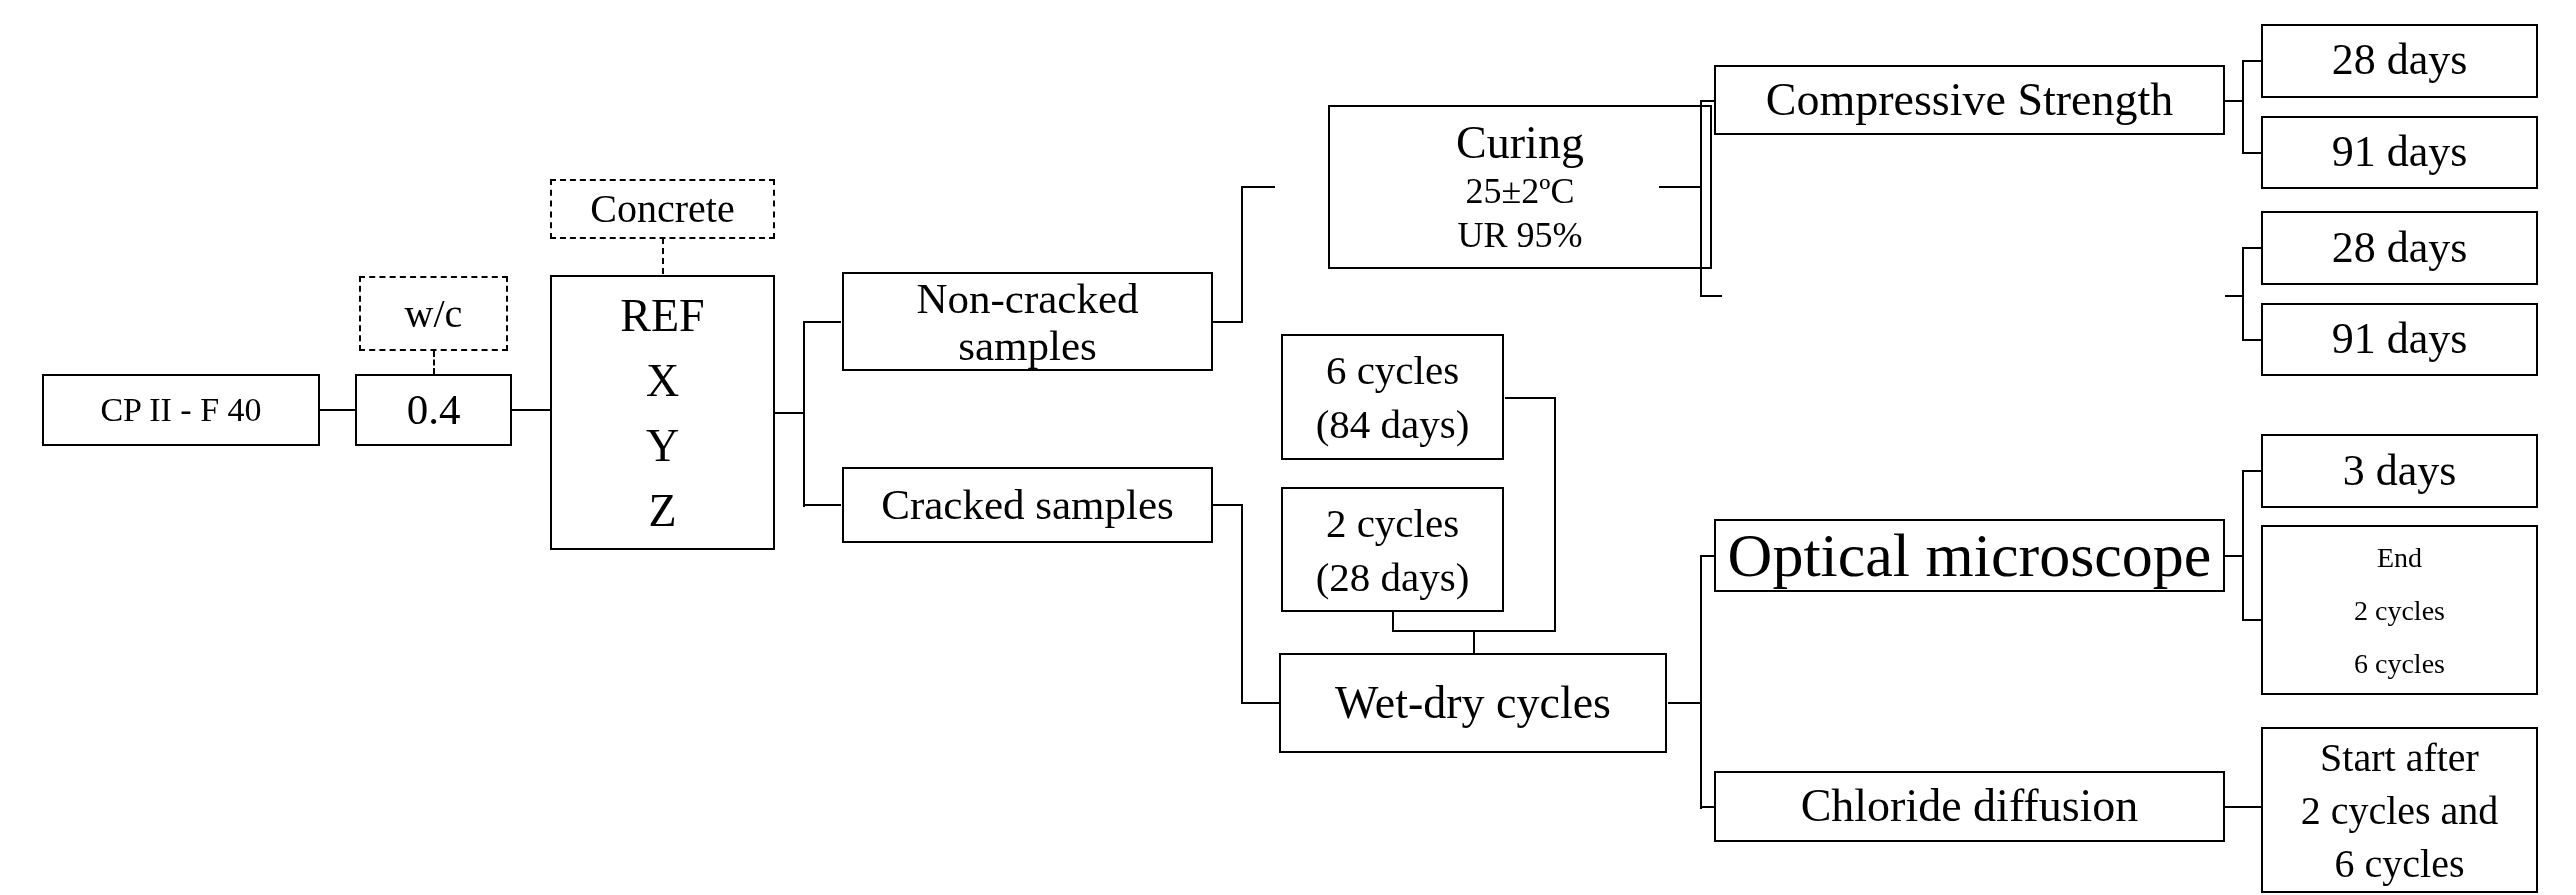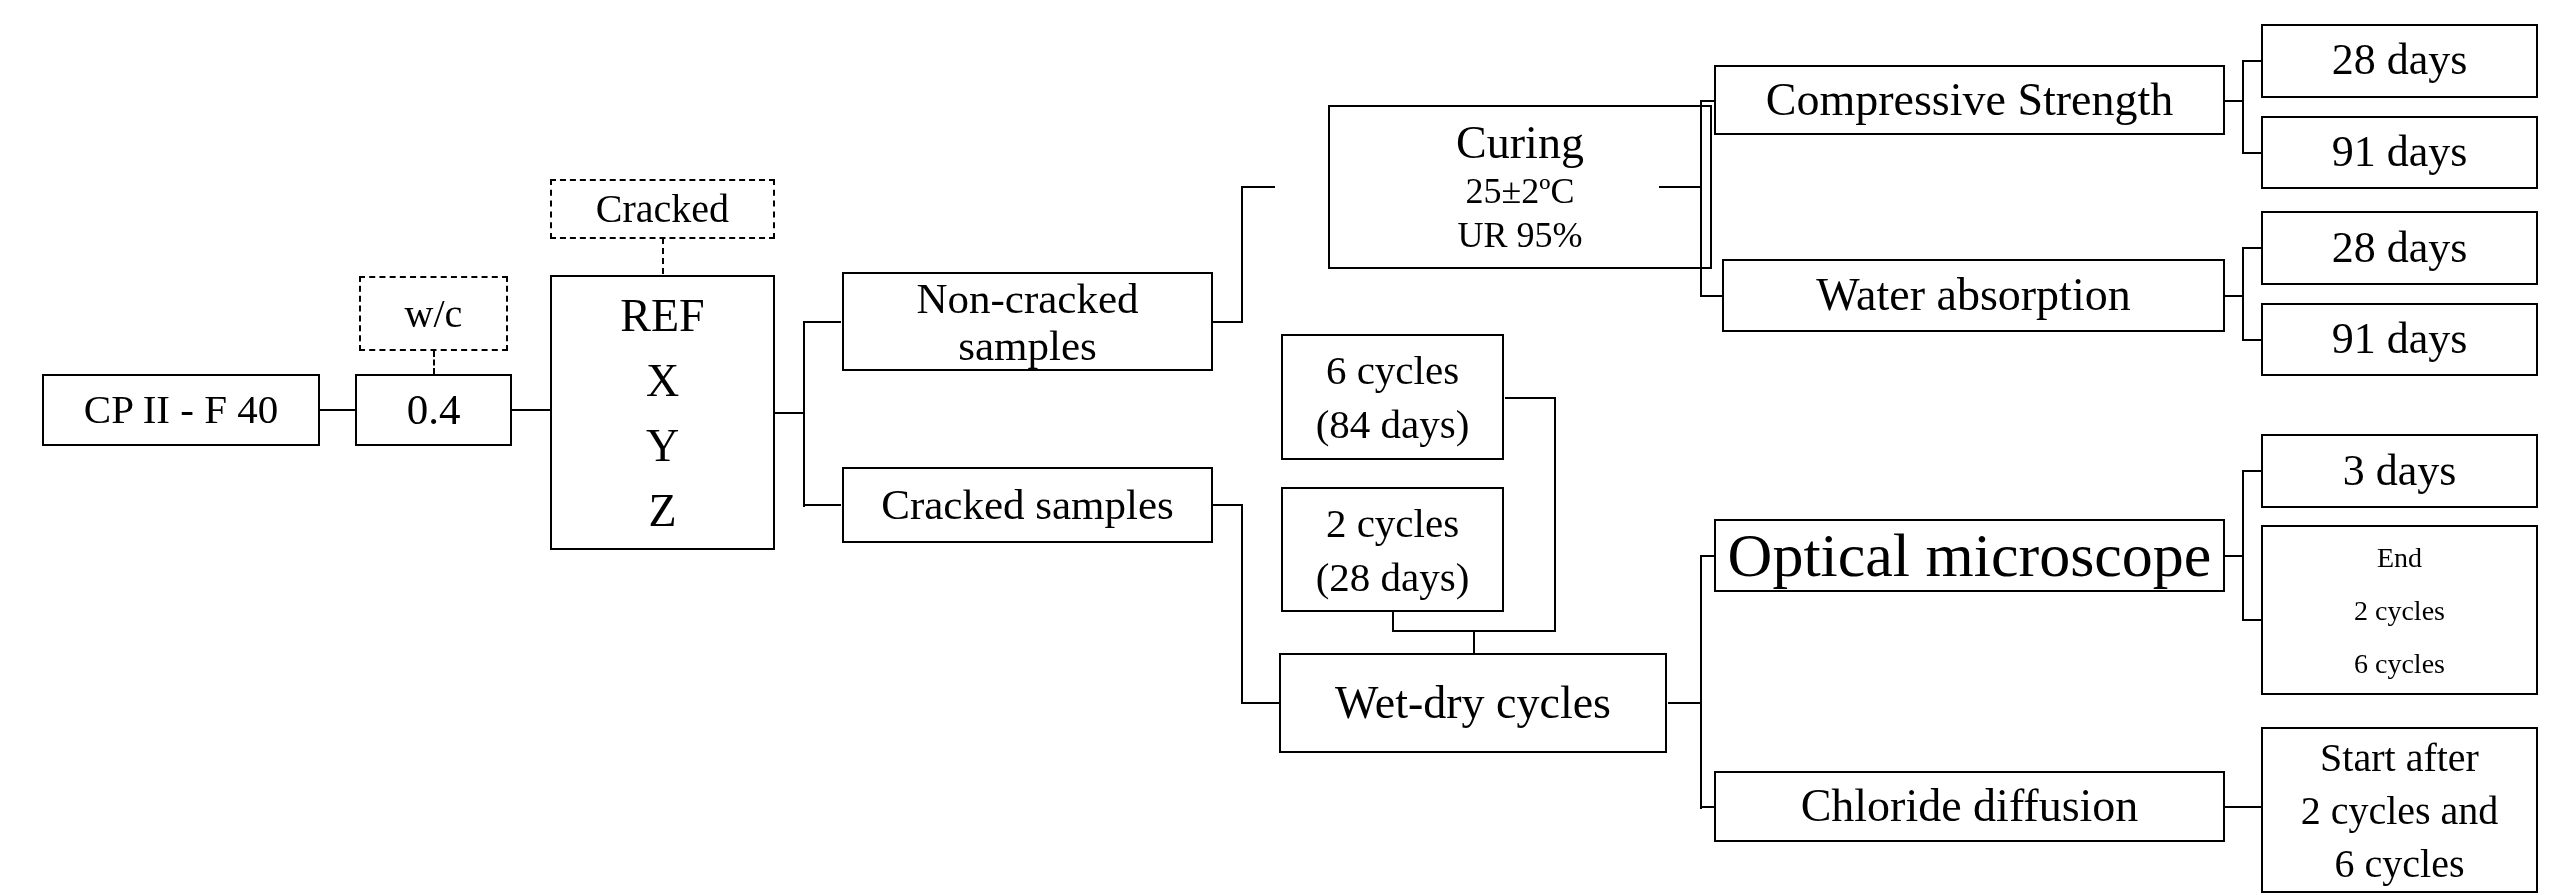--- a/index.html
+++ b/index.html
@@ -10,21 +10,21 @@
         text-align:center;line-height:1.15;}
   .node.dashed{border:2.1px dashed #000;}
   .ln{display:block;white-space:nowrap;}
   
   .lh,.lv{position:absolute;background:#000;}
   .lh{height:2.1px;}
   .lv{width:2.1px;}
   .lv.dash{background:none;border-left:2.1px dashed #000;width:0;}
 
   
-  #cement          {left:42px;  top:374px; width:278px; height:72px; font-size:41px;}
+  #cement          {left:42px;  top:374px; width:278px; height:72px; font-size:34px;}
   #wc              {left:359px; top:276px; width:149px; height:75px; font-size:40px;}
   #wc_value        {left:355px; top:374px; width:157px; height:72px; font-size:43px;}
   #concrete        {left:550px; top:179px; width:225px; height:60px;  font-size:40px;}
   #mixes           {left:550px; top:275px; width:225px; height:275px; font-size:46px;}
   #mixes .ln       {line-height:65px;}
   #noncracked      {left:842px;top:272px; width:371px; height:99px; font-size:43px;}
   #noncracked .ln  {line-height:47px;}
   #cracked         {left:842px;top:467px; width:371px; height:76px; font-size:43px;}
   #curing          {left:1328px;top:105px; width:384px; height:164px; font-size:46px;}
   #curing .sub     {font-size:36px;line-height:44px;}
@@ -58,21 +58,21 @@
 
   <div class="node dashed" id="wc">
     <span class="ln">w/c</span>
   </div>
 
   <div class="node" id="wc_value">
     <span class="ln">0.4</span>
   </div>
 
   <div class="node dashed" id="concrete">
-    <span class="ln">Cracked</span>
+    <span class="ln">Concrete</span>
   </div>
 
   <div class="node" id="mixes">
     <span class="ln">REF</span>
     <span class="ln">X</span>
     <span class="ln">Y</span>
     <span class="ln">Z</span>
   </div>
 
   <div class="node" id="noncracked">
@@ -109,23 +109,20 @@
   </div>
 
   <div class="node" id="compressive_28">
     <span class="ln">28 days</span>
   </div>
 
   <div class="node" id="compressive_91">
     <span class="ln">91 days</span>
   </div>
 
-  <div class="node" id="water">
-    <span class="ln">Water absorption</span>
-  </div>
 
   <div class="node" id="water_28">
     <span class="ln">28 days</span>
   </div>
 
   <div class="node" id="water_91">
     <span class="ln">91 days</span>
   </div>
 
   <div class="node" id="optical">

